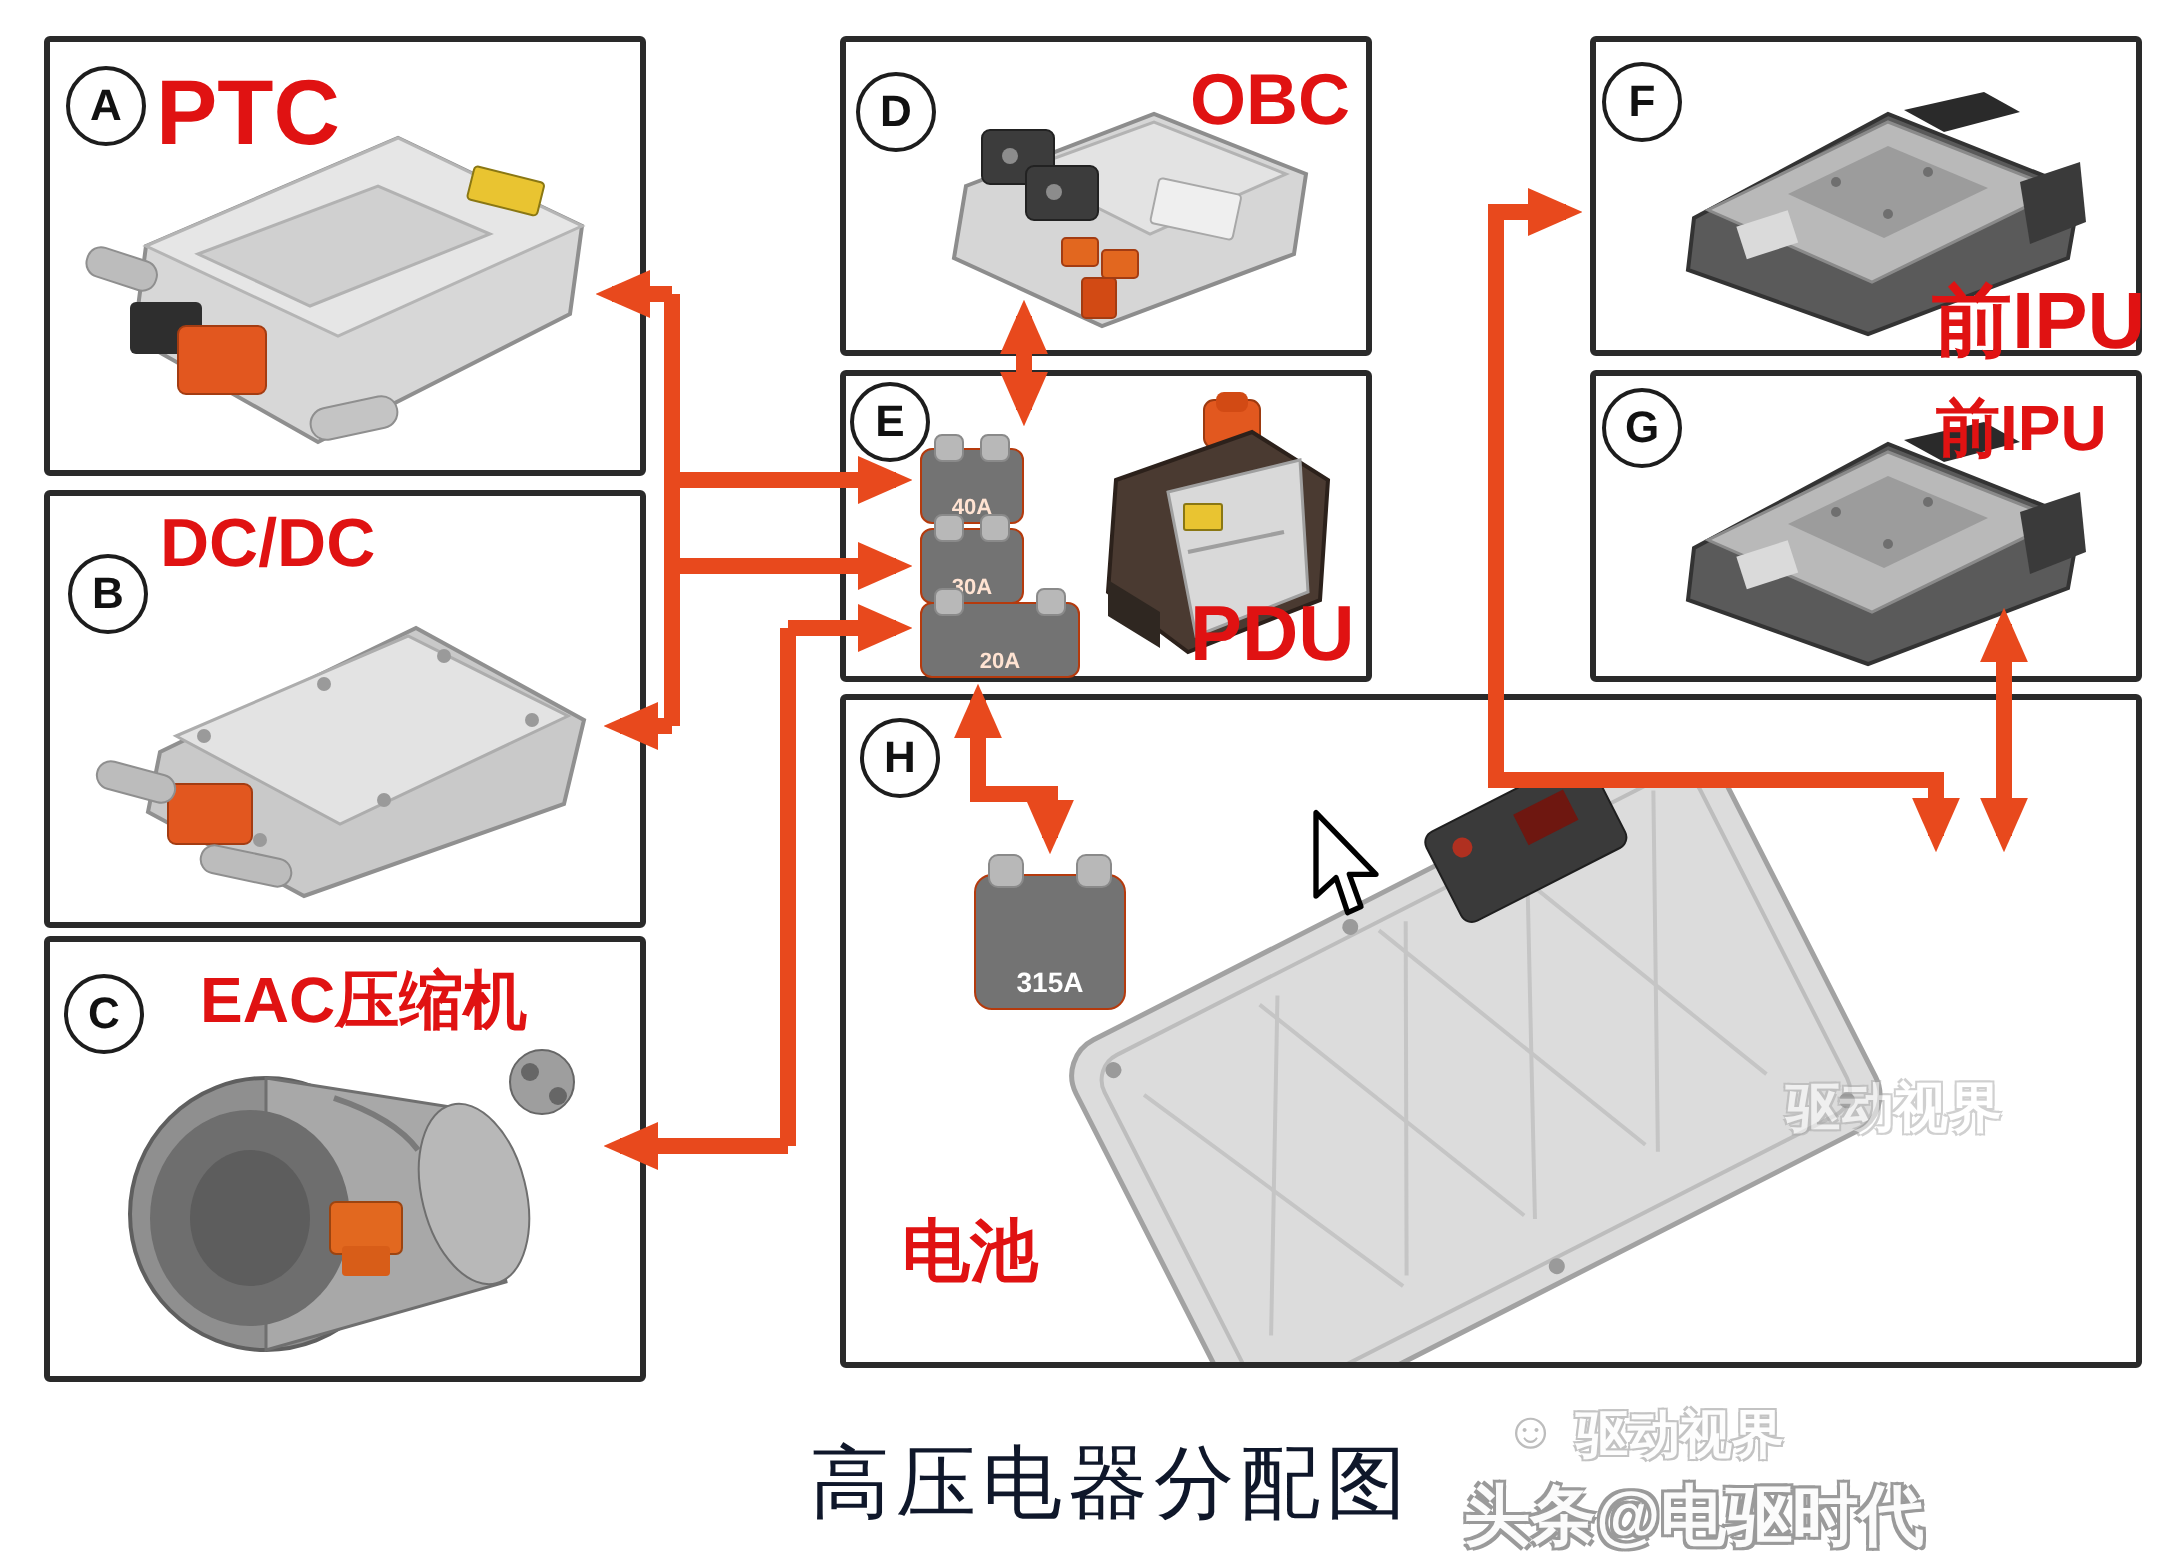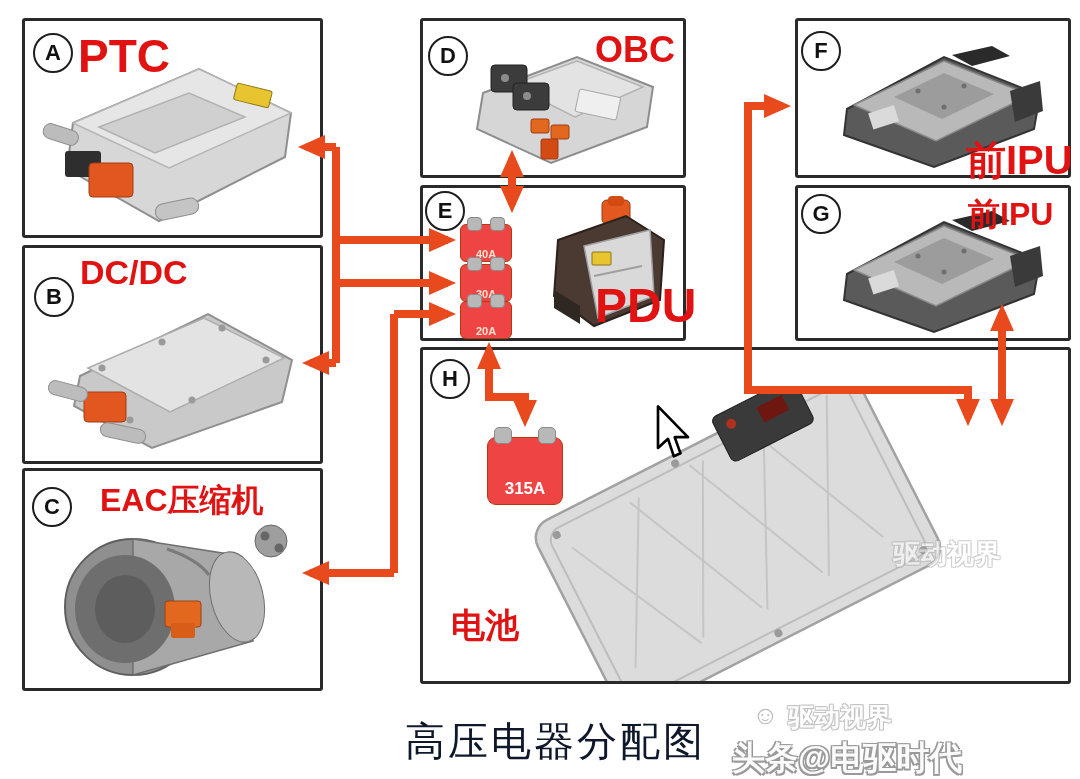--- a/index.html
+++ b/index.html
@@ -23,27 +23,27 @@
 
   
   .rlabel{position:absolute;color:#e01212;font-weight:700;z-index:3;white-space:nowrap;}
 
   .photo{position:absolute;z-index:2;}
 
   
   .arrows{position:absolute;left:0;top:0;z-index:4;}
 
   
-  .fuse{position:absolute;background:#ef4444;border:1px solid #b53a0d;border-radius:6px;z-index:5;}
+  .fuse{position:absolute;background:#737373;border:1px solid #b53a0d;border-radius:6px;z-index:5;}
   .fuse .leg{position:absolute;top:-8px;width:13px;height:12px;background:#b8b8b8;border:1px solid #8a8a8a;border-radius:4px;}
   .fuse .leg.l{left:6px;} .fuse .leg.r{right:6px;}
   .fuse .amp{position:absolute;left:0;right:0;bottom:2px;text-align:center;color:#ffe3d2;font-weight:700;}
   .fuse-sm{width:50px;height:36px;}
   .fuse-sm .amp{font-size:11px;bottom:1px;}
-  .fuse-lg .amp{font-size:17px;color:#fff;bottom:5px;}
+  .fuse-lg .amp{font-size:14px;color:#fff;bottom:5px;}
   .fuse-315{left:487px;top:437px;width:74px;height:66px;border-radius:9px;}
   .fuse-450{left:946px;top:430px;width:72px;height:73px;border-radius:9px;}
   .fuse-lg .leg{width:16px;height:15px;top:-11px;border-radius:5px;}
 
   
   .title{position:absolute;left:405px;top:714px;font-size:40px;letter-spacing:3px;color:#0f172a;z-index:2;font-weight:500;}
   .wm-bottom{position:absolute;left:732px;top:712px;z-index:2;font-size:33px;font-weight:700;color:#fbfbfb;
              text-shadow:-1.5px -1.5px 0 #9a9a9a,1.5px -1.5px 0 #9a9a9a,-1.5px 1.5px 0 #9a9a9a,1.5px 1.5px 0 #9a9a9a;margin-top:24px;}
   .wm-overlay{position:absolute;left:788px;top:700px;z-index:2;font-size:26px;font-weight:700;color:#fdfdfd;opacity:.8;
               text-shadow:-1px -1px 0 #b5b5b5,1px -1px 0 #b5b5b5,-1px 1px 0 #b5b5b5,1px 1px 0 #b5b5b5;}
@@ -121,21 +121,21 @@
         <circle cx="72" cy="55" r="4" fill="#8c8c8c"></circle>
       <rect x="122" y="52" width="42" height="23" rx="2" fill="#efefef" stroke="#a8a8a8" transform="rotate(12 143 63)"></rect>
       <rect x="76" y="78" width="18" height="14" rx="2" fill="#e2671f" stroke="#a33c12"></rect>
       <rect x="96" y="84" width="18" height="14" rx="2" fill="#e2671f" stroke="#a33c12"></rect>
       <rect x="86" y="98" width="17" height="20" rx="2" fill="#d24a14" stroke="#a33c12"></rect>
     </svg>
   </div>
 
   <div class="cbox box-e">
     <div class="letter" style="left:2px;top:3px;">E</div>
-    <div class="rlabel" style="left:172px;top:90px;font-size:48px;">PDU</div>
+    <div class="rlabel" style="left:172px;top:108px;font-size:39px;">PDU</div>
     <svg class="photo" style="left:115px;top:6px;" width="140" height="140" viewBox="0 0 140 140">
       <rect x="64" y="6" width="28" height="24" rx="5" fill="#e2581f" stroke="#9c3a10"></rect>
       <rect x="70" y="2" width="16" height="10" rx="4" fill="#d24a14"></rect>
       <polygon points="20,46 88,22 126,46 122,106 56,132 16,102" fill="#4a3a31" stroke="#2c211b" stroke-width="2"></polygon>
       <polygon points="46,52 112,36 116,102 60,124" fill="#d9d9d9" stroke="#9f9f9f" stroke-width="1.5"></polygon>
       <rect x="54" y="58" width="19" height="13" rx="1" fill="#e9c431" stroke="#8a7713"></rect>
       <line x1="56" y1="82" x2="104" y2="72" stroke="#9f9f9f" stroke-width="2"></line>
       <polygon points="16,96 42,112 42,130 16,114" fill="#2f2721"></polygon>
     </svg>
   </div>
@@ -219,21 +219,21 @@
   <div class="fuse fuse-sm" style="left:460px;top:224px;">
     <div class="leg l"></div>
       <div class="leg r"></div>
     <div class="amp">40A</div>
   </div>
   <div class="fuse fuse-sm" style="left:460px;top:264px;">
     <div class="leg l"></div>
       <div class="leg r"></div>
     <div class="amp">30A</div>
   </div>
-  <div class="fuse fuse-sm" style="left:460px;top:301px;">
+  <div class="fuse fuse-sm" style="left:460px;top:301px;padding-left:28px;">
     <div class="leg l"></div>
       <div class="leg r"></div>
     <div class="amp">20A</div>
   </div>
 
   <div class="fuse fuse-lg fuse-315">
     <div class="leg l"></div>
       <div class="leg r"></div>
     <div class="amp">315A</div>
   </div>

